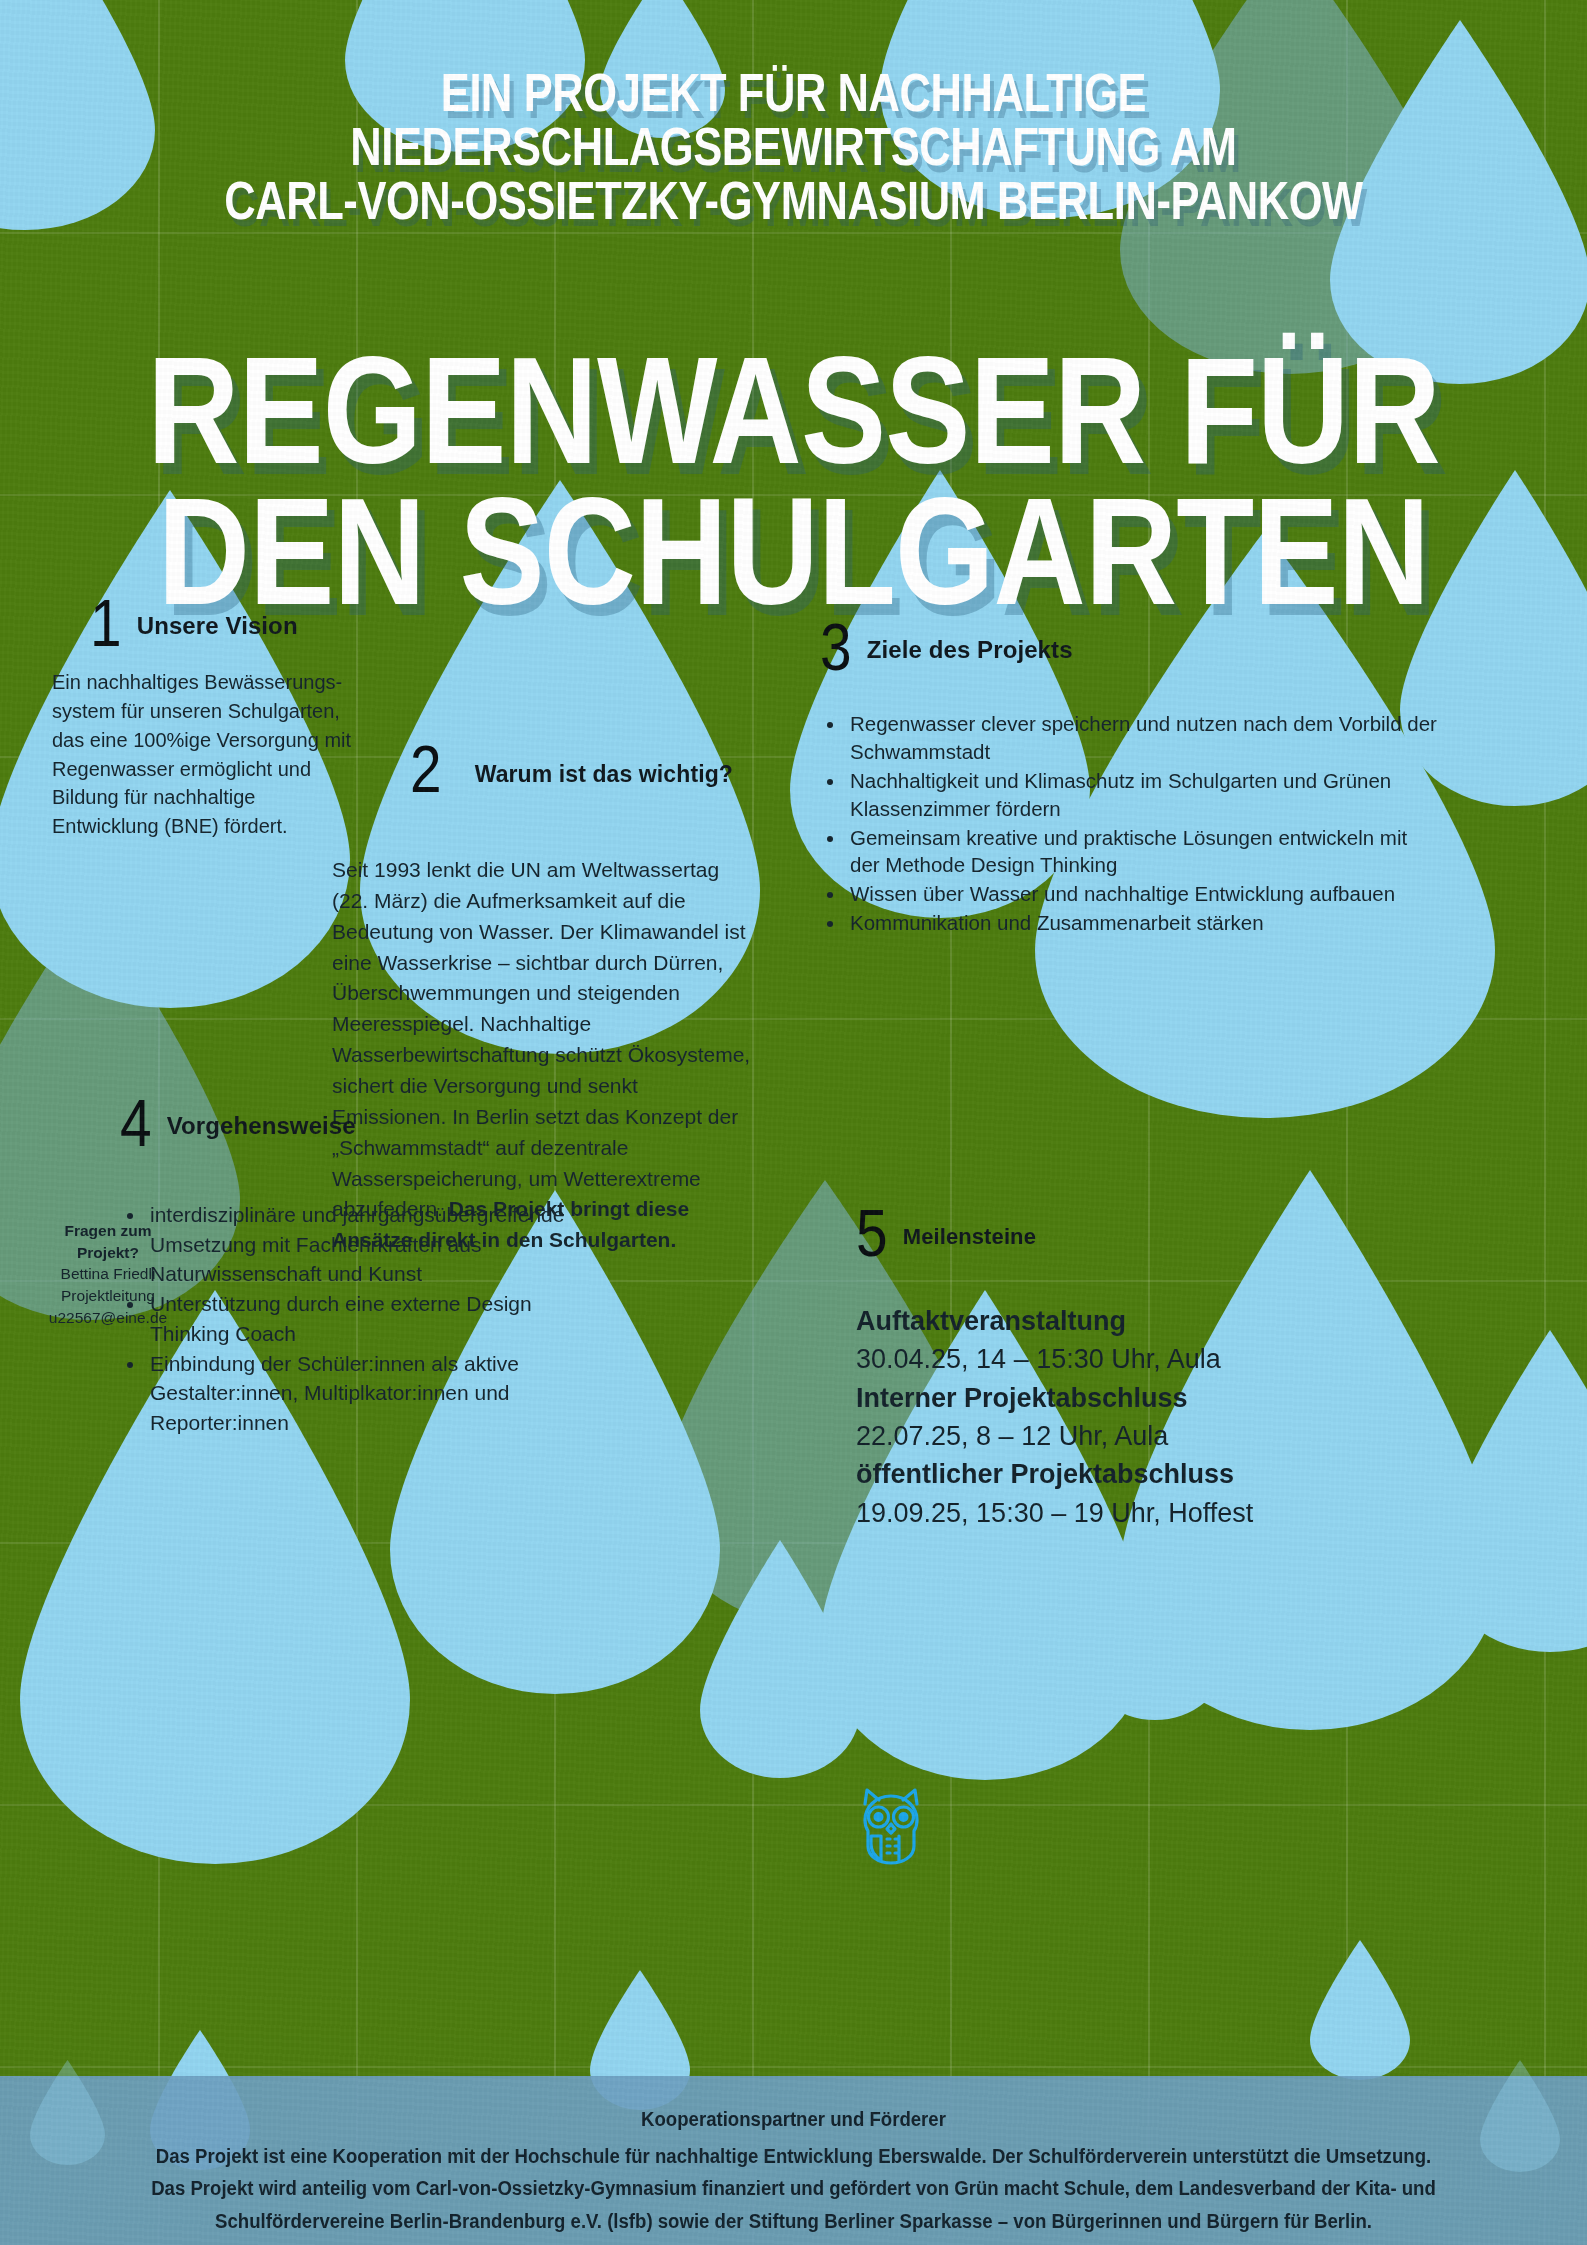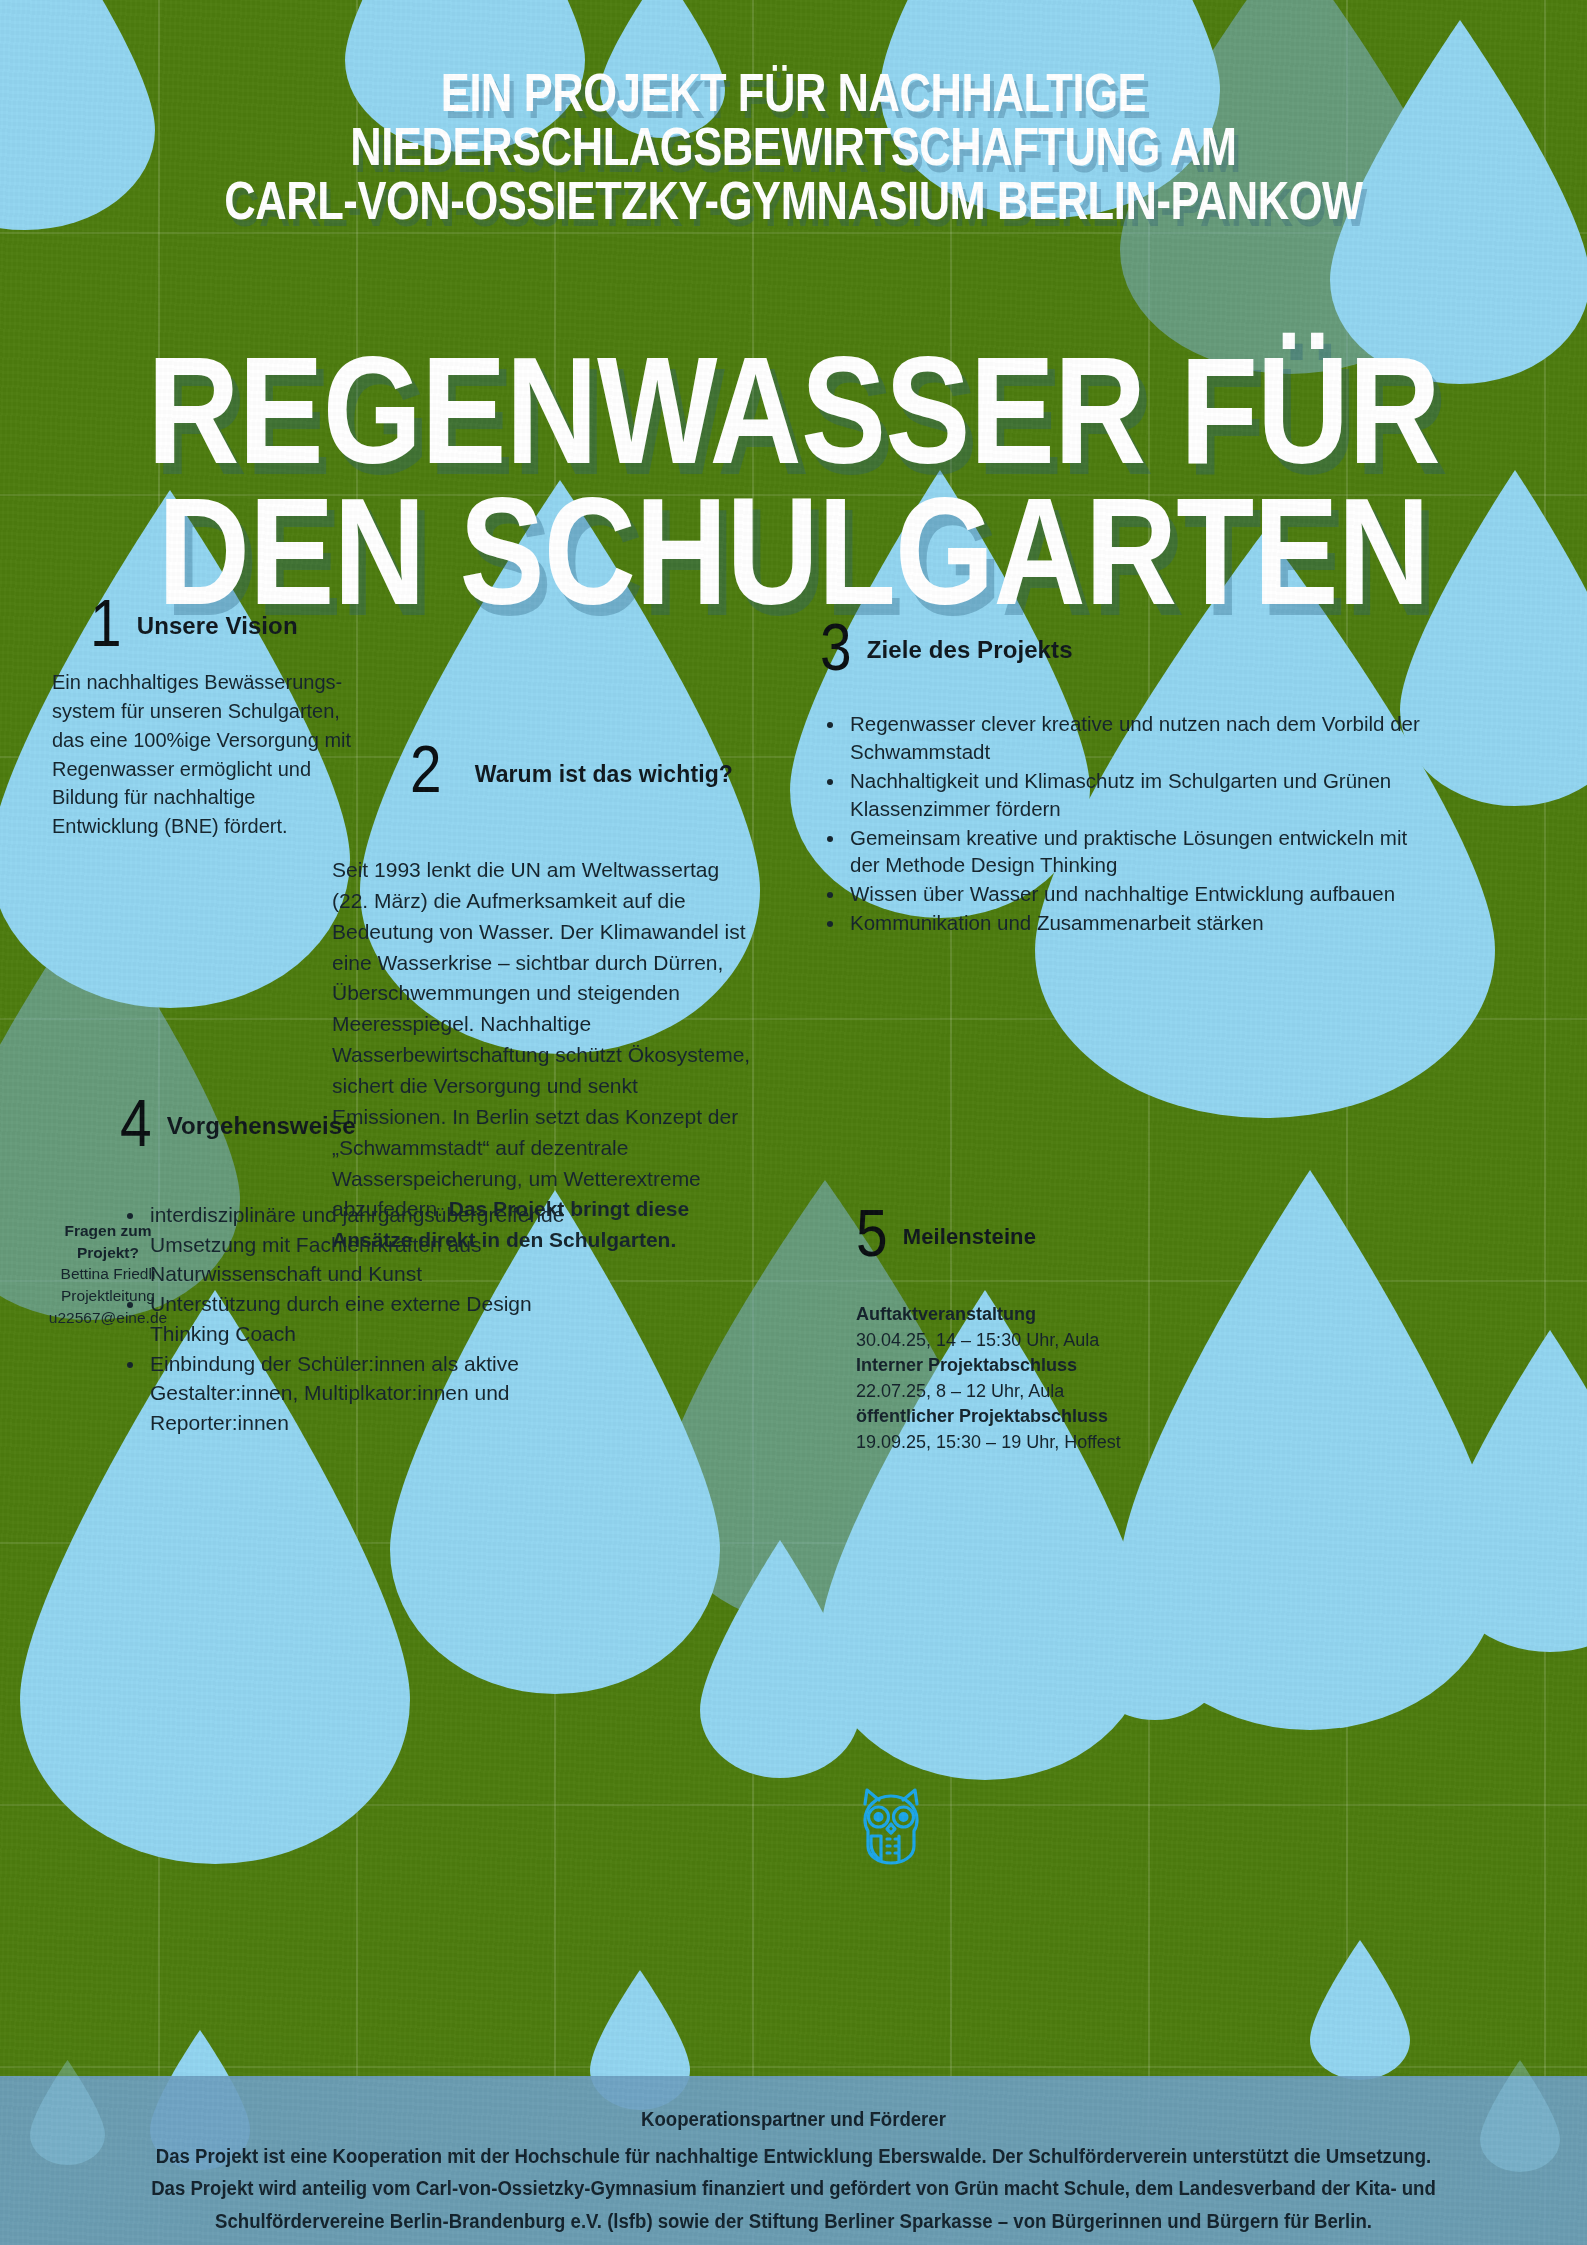--- a/index.html
+++ b/index.html
@@ -101,21 +101,21 @@
 
   #sec3{left:820px; top:620px; width:620px;}
   #sec3 .head{margin-left:0;}
   #sec3 .body{margin-top:36px; font-size:20.5px; line-height:1.36;}
 
   #sec4{left:120px; top:1096px; width:460px;}
   #sec4 .body{margin-top:50px; font-size:21px; line-height:1.40;}
 
   #sec5{left:856px; top:1196px; width:400px;}
   #sec5 .htxt{font-size:22px;margin-top:28px;}
-  .miles{margin-top:42px; font-size:18px; line-height:1.42; color:#14222b;}
+  .miles{margin-top:42px; font-size:27px; line-height:1.42; color:#14222b;}
   .miles .m-t{font-weight:700;}
   .miles .m-d{font-weight:400;}
 
   
   .contact{
     position:absolute; z-index:5;
     left:18px; top:1220px; width:180px;
     text-align:center; line-height:1.40;
     font-size:15.5px; color:#14222b;
   }
@@ -231,21 +231,21 @@
     </div>
   </section>
   <p id="sec2-body"><span> Seit 1993 lenkt die UN am Weltwassertag (22. März) die Aufmerksamkeit auf die Bedeutung von Wasser. Der Klimawandel ist eine Wasserkrise – sichtbar durch Dürren, Überschwemmungen und steigenden Meeresspiegel. Nachhaltige Wasserbewirtschaftung schützt Ökosysteme, sichert die Versorgung und senkt Emissionen. In Berlin setzt das Konzept der „Schwammstadt“ auf dezentrale Wasserspeicherung, um Wetterextreme abzufedern. </span><b>Das Projekt bringt diese Ansätze direkt in den Schulgarten.</b></p>
 
   <section class="sec" id="sec3">
     <div class="head">
       <span class="num">3</span>
       <span class="htxt">Ziele des Projekts</span>
     </div>
     <ul class="body">
-      <li>Regenwasser clever kreative und nutzen nach dem Vorbild der Schwammstadt</li>
+      <li>Regenwasser clever speichern und nutzen nach dem Vorbild der Schwammstadt</li>
       <li>Nachhaltigkeit und Klimaschutz im Schulgarten und Grünen Klassenzimmer fördern</li>
       <li>Gemeinsam kreative und praktische Lösungen entwickeln mit der Methode Design Thinking</li>
       <li>Wissen über Wasser und nachhaltige Entwicklung aufbauen</li>
       <li>Kommunikation und Zusammenarbeit stärken</li>
     </ul>
   </section>
 
   <section class="sec" id="sec4">
     <div class="head">
       <span class="num">4</span>

